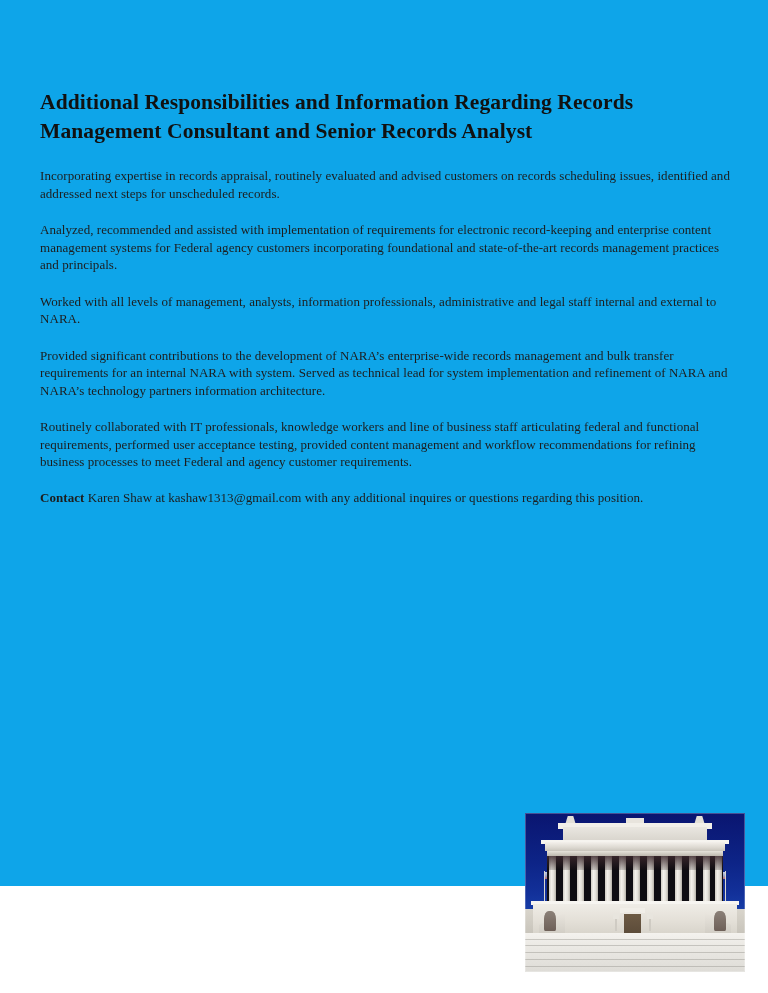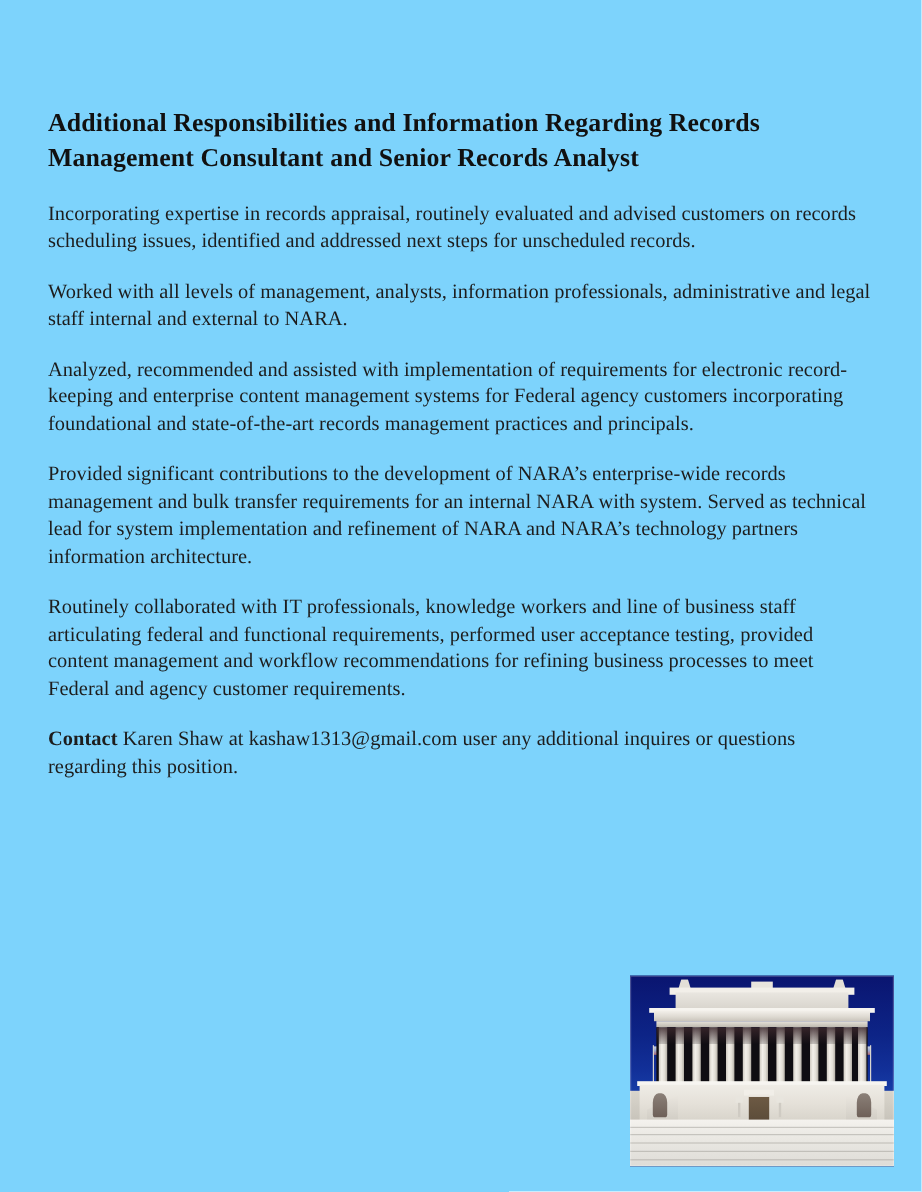--- a/index.html
+++ b/index.html
@@ -12,39 +12,39 @@
     height: 993px;
     position: relative;
     font-family: "Liberation Serif", "DejaVu Serif", serif;
     color: #1a1a1a;
     overflow: hidden;
   }
   .page {
     position: absolute;
     left: 0; top: 0;
     width: 768px;
-    height: 993px;
-    background: #7dd3fc;
+    height: 886px;
+    background: #0ea5e9;
   }
   .content {
     position: absolute;
     left: 40px;
     top: 88px;
     width: 690px;
   }
   h1.doc-title {
     font-size: 21.5px;
     font-weight: bold;
     line-height: 1.33;
     margin: 0 0 22px 0;
     letter-spacing: 0.1px;
     color: #111111;
   }
   p.para {
-    font-size: 17px;
+    font-size: 13px;
     line-height: 1.345;
     margin: 0 0 19px 0;
     color: #1d1d1d;
     letter-spacing: 0.05px;
   }
   p.para:last-of-type {
     margin-bottom: 0;
   }
   .bold-lead {
     font-weight: bold;
@@ -244,26 +244,26 @@
 </head>
 <body>
 
 <div class="page">
 
   <div class="content">
 
     <h1 class="doc-title">Additional Responsibilities and Information Regarding Records Management Consultant and Senior Records Analyst</h1>
 
     <p class="para">Incorporating expertise in records appraisal, routinely evaluated and advised customers on records scheduling issues, identified and addressed next steps for unscheduled records.</p>
+    <p class="para">Analyzed, recommended and assisted with implementation of requirements for electronic record-keeping and enterprise content management systems for Federal agency customers incorporating foundational and state-of-the-art records management practices and principals.</p>
     <p class="para">Worked with all levels of management, analysts, information professionals, administrative and legal staff internal and external to NARA.</p>
-    <p class="para">Analyzed, recommended and assisted with implementation of requirements for electronic record-keeping and enterprise content management systems for Federal agency customers incorporating foundational and state-of-the-art records management practices and principals.</p>
     <p class="para">Provided significant contributions to the development of NARA’s enterprise-wide records management and bulk transfer requirements for an internal NARA with system.  Served as technical lead for system implementation and refinement of NARA and NARA’s technology partners information architecture.</p>
     <p class="para">Routinely collaborated with IT professionals, knowledge workers and line of business staff articulating federal and functional requirements, performed user acceptance testing, provided content management and workflow recommendations for refining business processes to meet Federal and agency customer requirements.</p>
 
-    <p class="para"><span class="bold-lead">Contact</span><span> Karen Shaw at kashaw1313@gmail.com user any additional inquires or questions regarding this position.</span></p>
+    <p class="para"><span class="bold-lead">Contact</span><span> Karen Shaw at kashaw1313@gmail.com with any additional inquires or questions regarding this position.</span></p>
 
   </div>
 
   <div class="photo-frame">
     <div class="photo-inner">
       <div class="sky"></div>
 
       <div class="flag-l"></div>
       <div class="flag-r"></div>
 

